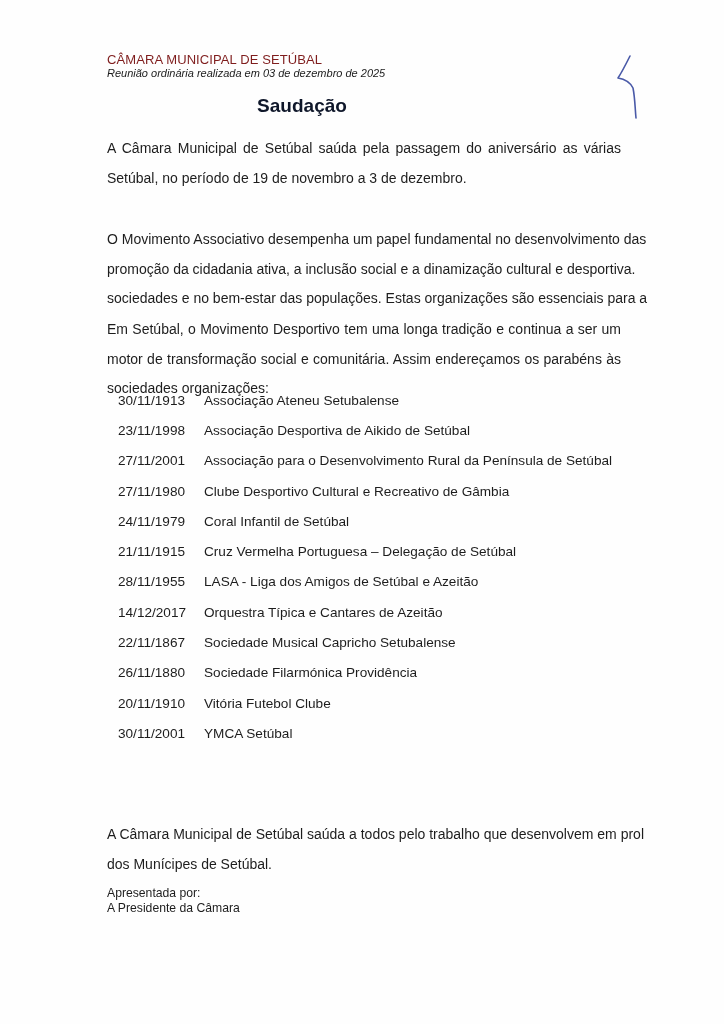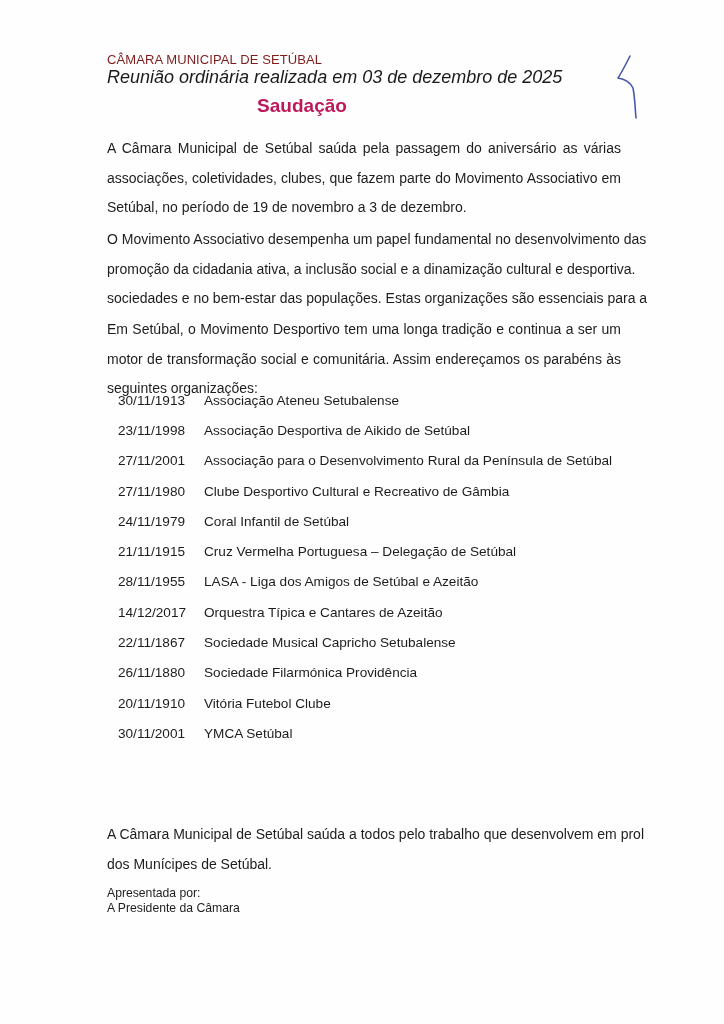--- a/index.html
+++ b/index.html
@@ -24,37 +24,37 @@
     .header-org {
       position: absolute;
       left: 107px; top: 52px;
       font-size: 13px;
       letter-spacing: 0.1px;
       color: #7f1d1d;
     }
     .header-meeting {
       position: absolute;
       left: 107px; top: 67px;
-      font-size: 18px;
+      font-size: 11px;
       font-style: italic;
       color: #1b1b1b;
     }
     .handwritten-mark {
       position: absolute;
       left: 612px; top: 52px;
       width: 40px; height: 70px;
     }
     .doc-title {
       position: absolute;
       left: 0; width: 592px;
       top: 95px;
       text-align: center;
       font-size: 19px;
       font-weight: bold;
-      color: #be185d;
+      color: #0f172a;
       padding-left: 12px;
       box-sizing: border-box;
     }
     .para {
       position: absolute;
       left: 107px;
       width: 514px;
       font-size: 14px;
       line-height: 29.5px;
       color: #1d1d1d;
@@ -113,34 +113,33 @@
   <div class="header-meeting">Reunião ordinária realizada em 03 de dezembro de 2025</div>
 
   <svg class="handwritten-mark" viewBox="0 0 40 70">
     <path d="M18 4 C 14 12, 10 20, 6 26 C 12 27, 18 30, 21 36 C 23 46, 23 56, 24 66" fill="none" stroke="#4a5aa8" stroke-width="1.6" stroke-linecap="round" stroke-linejoin="round"></path>
   </svg>
 
   <div class="doc-title">Saudação</div>
 
   <p class="para p1">
     <span class="line">A Câmara Municipal de Setúbal saúda pela passagem do aniversário as várias</span>
-    <span class="line">associações, coletividades, clubes, que fazem parte do Movimento Associativo em</span>
     <span class="line last">Setúbal, no período de 19 de novembro a 3 de dezembro.</span>
   </p>
 
   <p class="para p2">
     <span class="line">O Movimento Associativo desempenha um papel fundamental no desenvolvimento das</span>
     <span class="line last">promoção da cidadania ativa, a inclusão social e a dinamização cultural e desportiva.</span>
     <span class="line">sociedades e no bem-estar das populações. Estas organizações são essenciais para a</span>
   </p>
 
   <p class="para p3">
     <span class="line">Em Setúbal, o Movimento Desportivo tem uma longa tradição e continua a ser um</span>
     <span class="line">motor de transformação social e comunitária. Assim endereçamos os parabéns às</span>
-    <span class="line last">seguintes organizações:</span>
+    <span class="line last">sociedades organizações:</span>
   </p>
 
   <ul class="org-list">
     <li class="org-item">
         <span class="org-date">30/11/1913</span>
         <span class="org-name">Associação Ateneu Setubalense</span>
       </li>
     <li class="org-item">
         <span class="org-date">23/11/1998</span>
         <span class="org-name">Associação Desportiva de Aikido de Setúbal</span>

